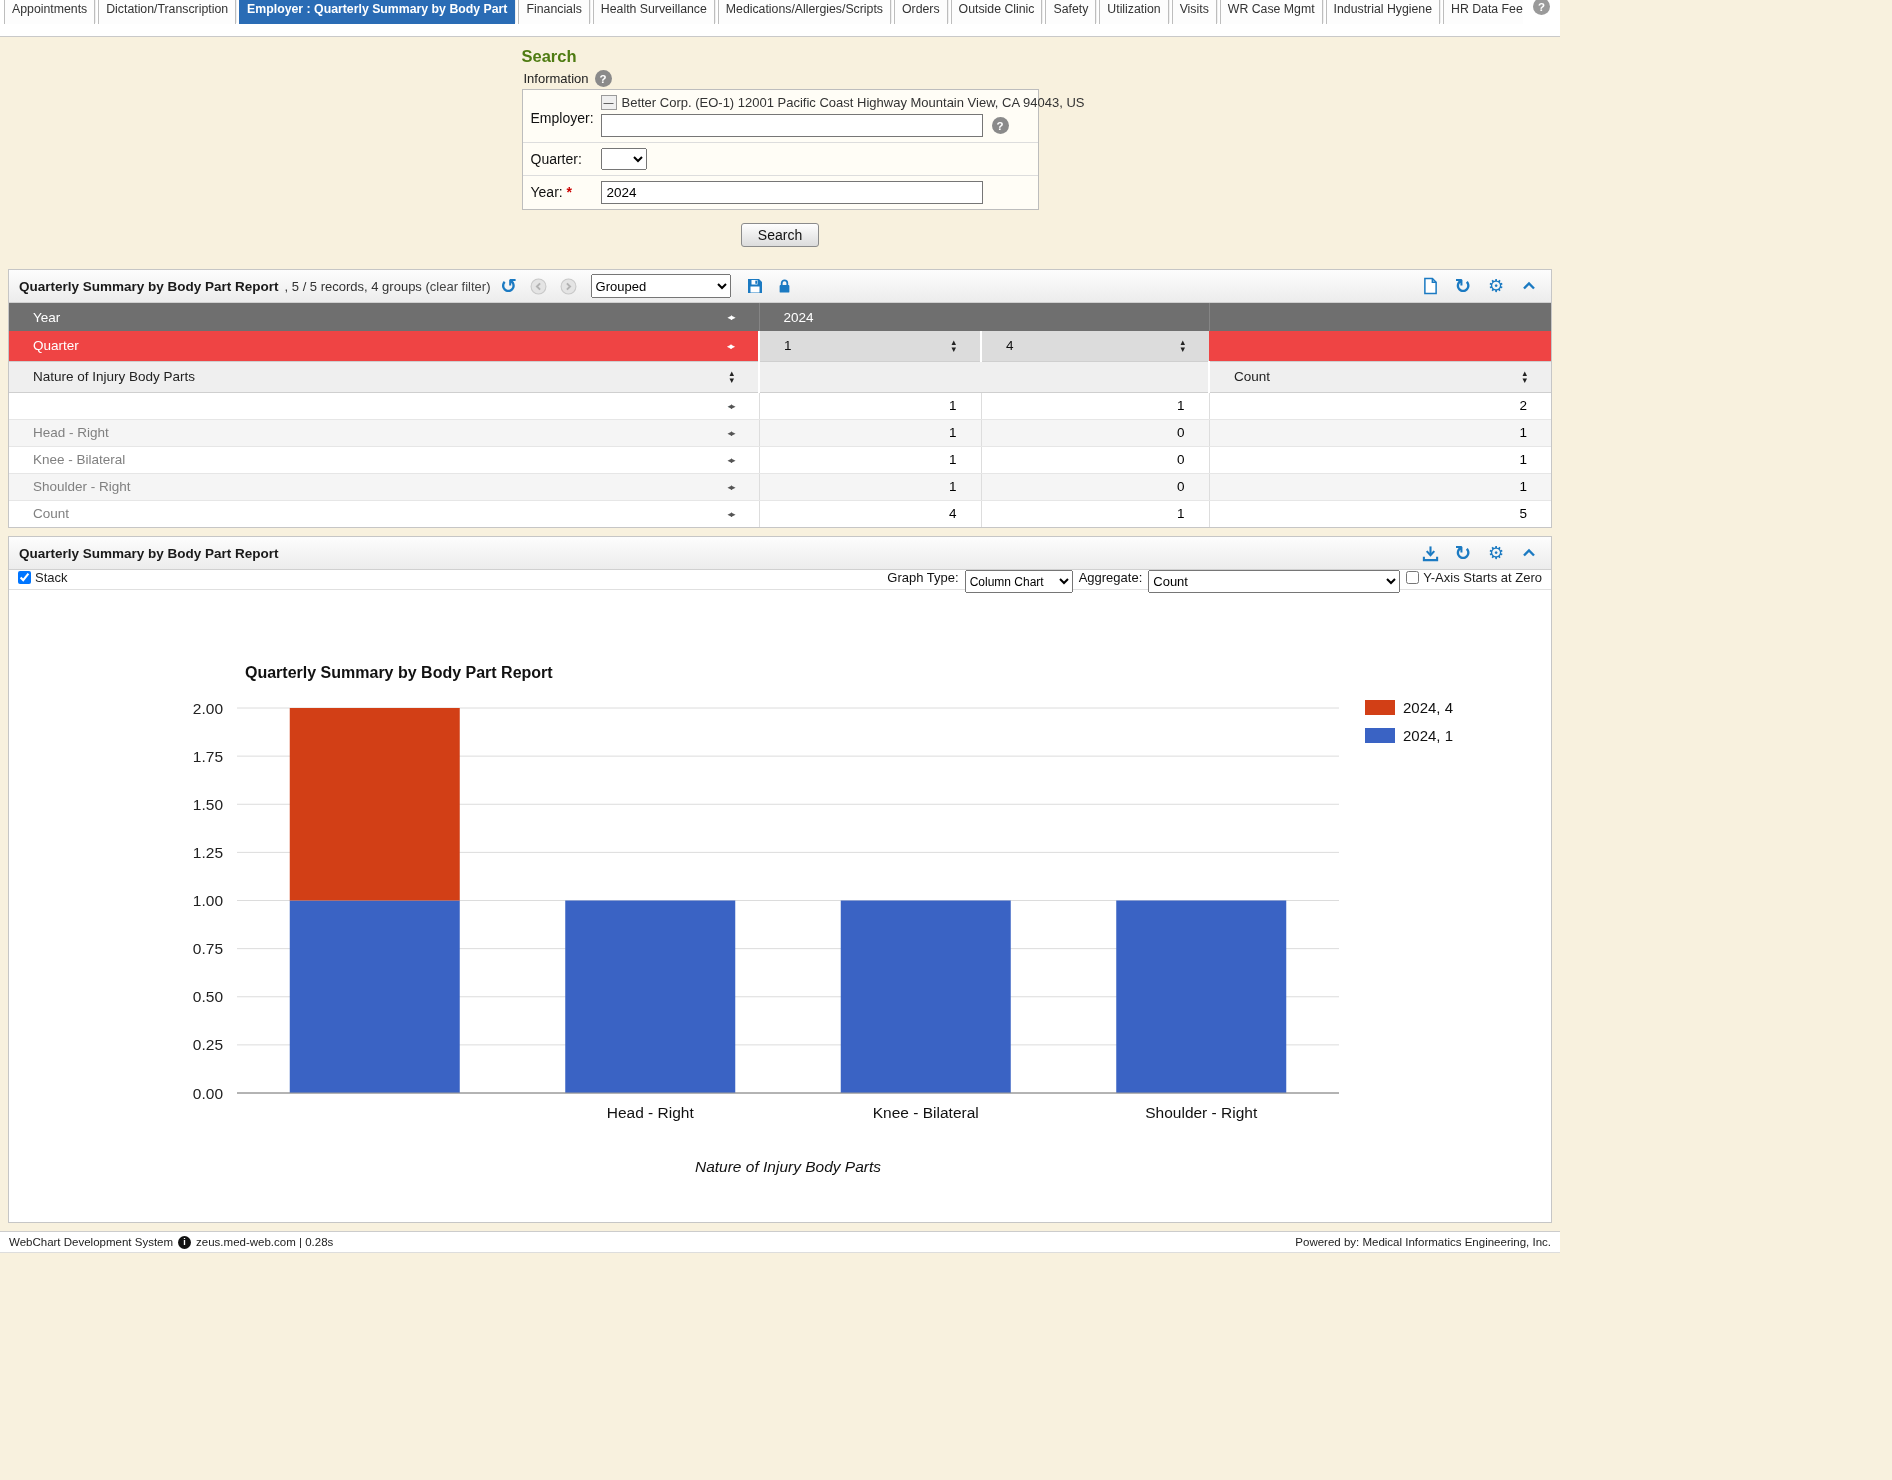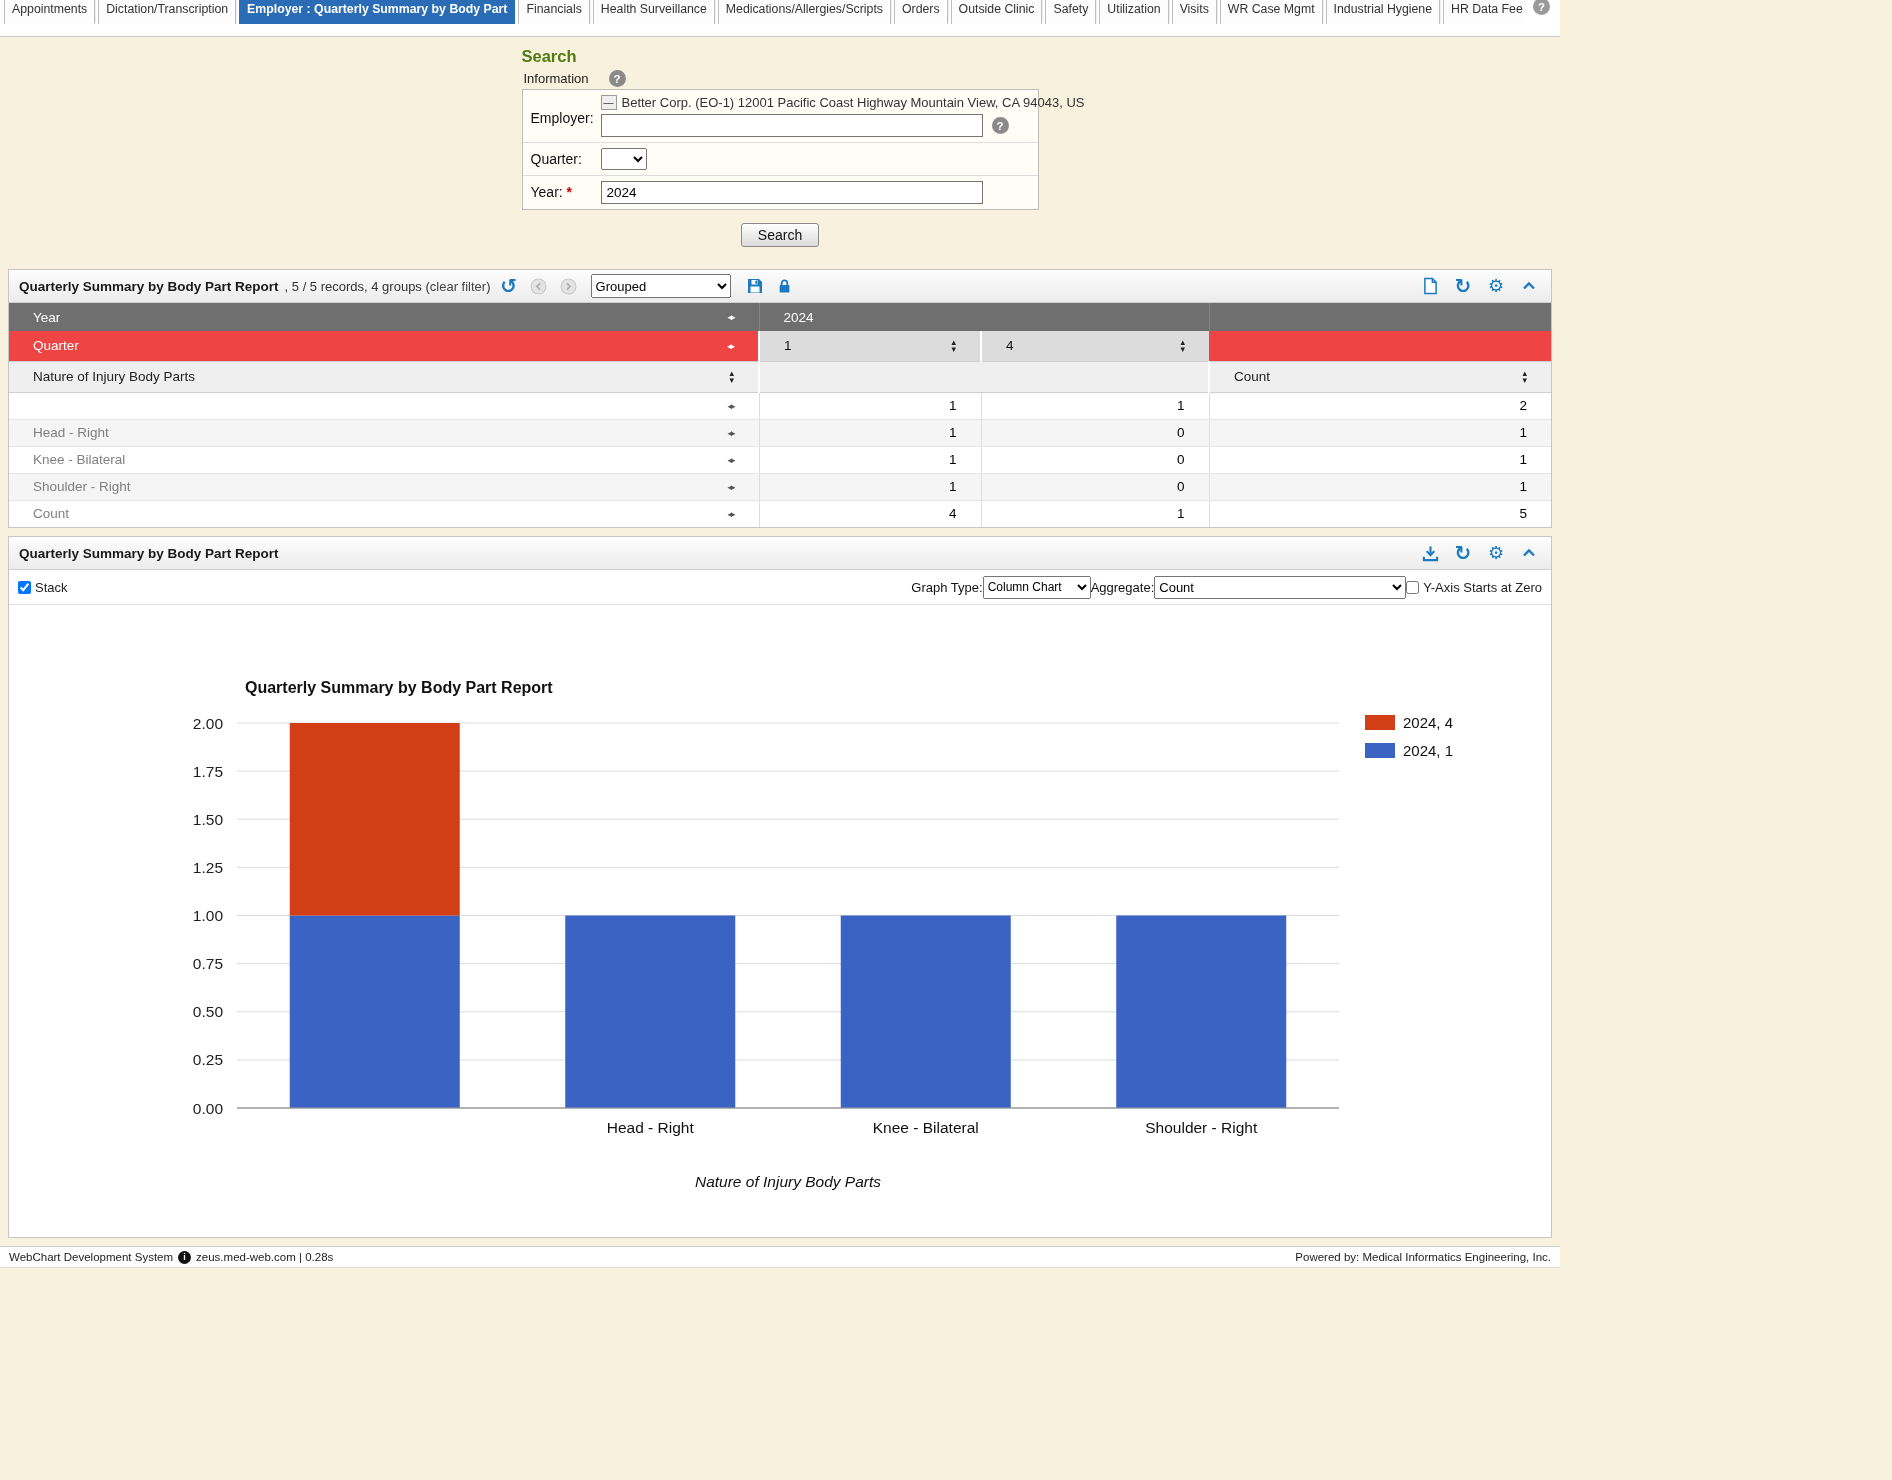--- a/index.html
+++ b/index.html
@@ -14,21 +14,21 @@
        border-radius:4px 4px 0 0;padding:7px 7px 8px;margin-right:3px;box-shadow:1px -1px 1px rgba(0,0,0,.07);cursor:pointer;}
   .tab.active{background:#2a6cb5;color:#fff;font-weight:bold;border-color:#2a6cb5;}
   .help-circle{display:inline-flex;align-items:center;justify-content:center;width:17px;height:17px;border-radius:50%;
        background:#8a8a8a;color:#fff;font-size:11.5px;font-weight:bold;flex:0 0 auto;cursor:pointer;}
   .tabbar .help-circle{margin:0 6px 9px 10px;background:#9a9a9a;}
 
   
   .search-area{padding:10px 0 14px;}
   .search-box{width:517px;margin:0 auto;}
   .search-title{color:#4e7b12;font-weight:bold;font-size:16.5px;}
-  .info-row{display:flex;align-items:center;gap:20px;font-size:13px;color:#222;margin:4px 0 2px;padding-left:2px;}
+  .info-row{display:flex;align-items:center;gap:6px;font-size:13px;color:#222;margin:4px 0 2px;padding-left:2px;}
   .form-box{border:1px solid #bdbdbd;background:#fffdf6;}
   .form-row{display:flex;border-bottom:1px solid #ddd;padding:5px 8px;background:#fffdf6;}
   .form-row:last-child{border-bottom:none;}
   .form-row.center{align-items:center;}
   .form-label{width:70px;flex:0 0 auto;padding-top:3px;font-size:14px;color:#111;}
   .form-value{flex:1;}
   .employer-line{display:flex;align-items:center;gap:5px;font-size:13px;color:#333;margin-bottom:4px;white-space:nowrap;}
   .remove-btn{display:inline-flex;align-items:center;justify-content:center;width:16px;height:15px;border:1px solid #9a9a9a;
        background:#efefef;font-size:10px;color:#333;cursor:pointer;flex:0 0 auto;}
   .employer-input-line{display:flex;align-items:center;gap:9px;}
@@ -69,21 +69,21 @@
   .row-dark .colicon,.row-quarter .cell-label .colicon{color:#fff;}
   .sort{display:inline-flex;flex-direction:column;align-items:center;cursor:pointer;flex:0 0 auto;}
   .sort i{font-style:normal;font-size:9px;line-height:7px;color:#222;}
   .data-row td{border-bottom:1px solid #e6e6e6;background:#fff;}
   .data-row.alt td{background:#f5f5f5;}
   .data-row .vcell{text-align:right;color:#000;border-left:1px solid #ddd;}
   .data-row .lbl{color:#808080;}
   .data-row:last-child td{border-bottom:none;}
 
   
-  .controls{display:flex;align-items:center;height:35px;border-bottom:1px solid #e0e0e0;padding:0 9px;font-size:13px;}
+  .controls{display:flex;align-items:flex-start;height:20px;border-bottom:1px solid #e0e0e0;padding:0 9px;font-size:13px;gap:6px;}
   .chk{display:inline-flex;align-items:center;gap:4px;cursor:pointer;white-space:nowrap;}
   .chk input{cursor:pointer;}
   .spacer{margin-left:auto;}
   .ctl-label{white-space:nowrap;color:#111;}
   .gt-select{height:23px;font:inherit;font-size:12px;width:108px;}
   .agg-select{height:23px;font:inherit;font-size:13px;width:252px;}
   .chart-wrap{background:#fff;}
   .chart-wrap svg{display:block;}
   svg text{font-family:"Liberation Sans","DejaVu Sans",sans-serif;}
 

